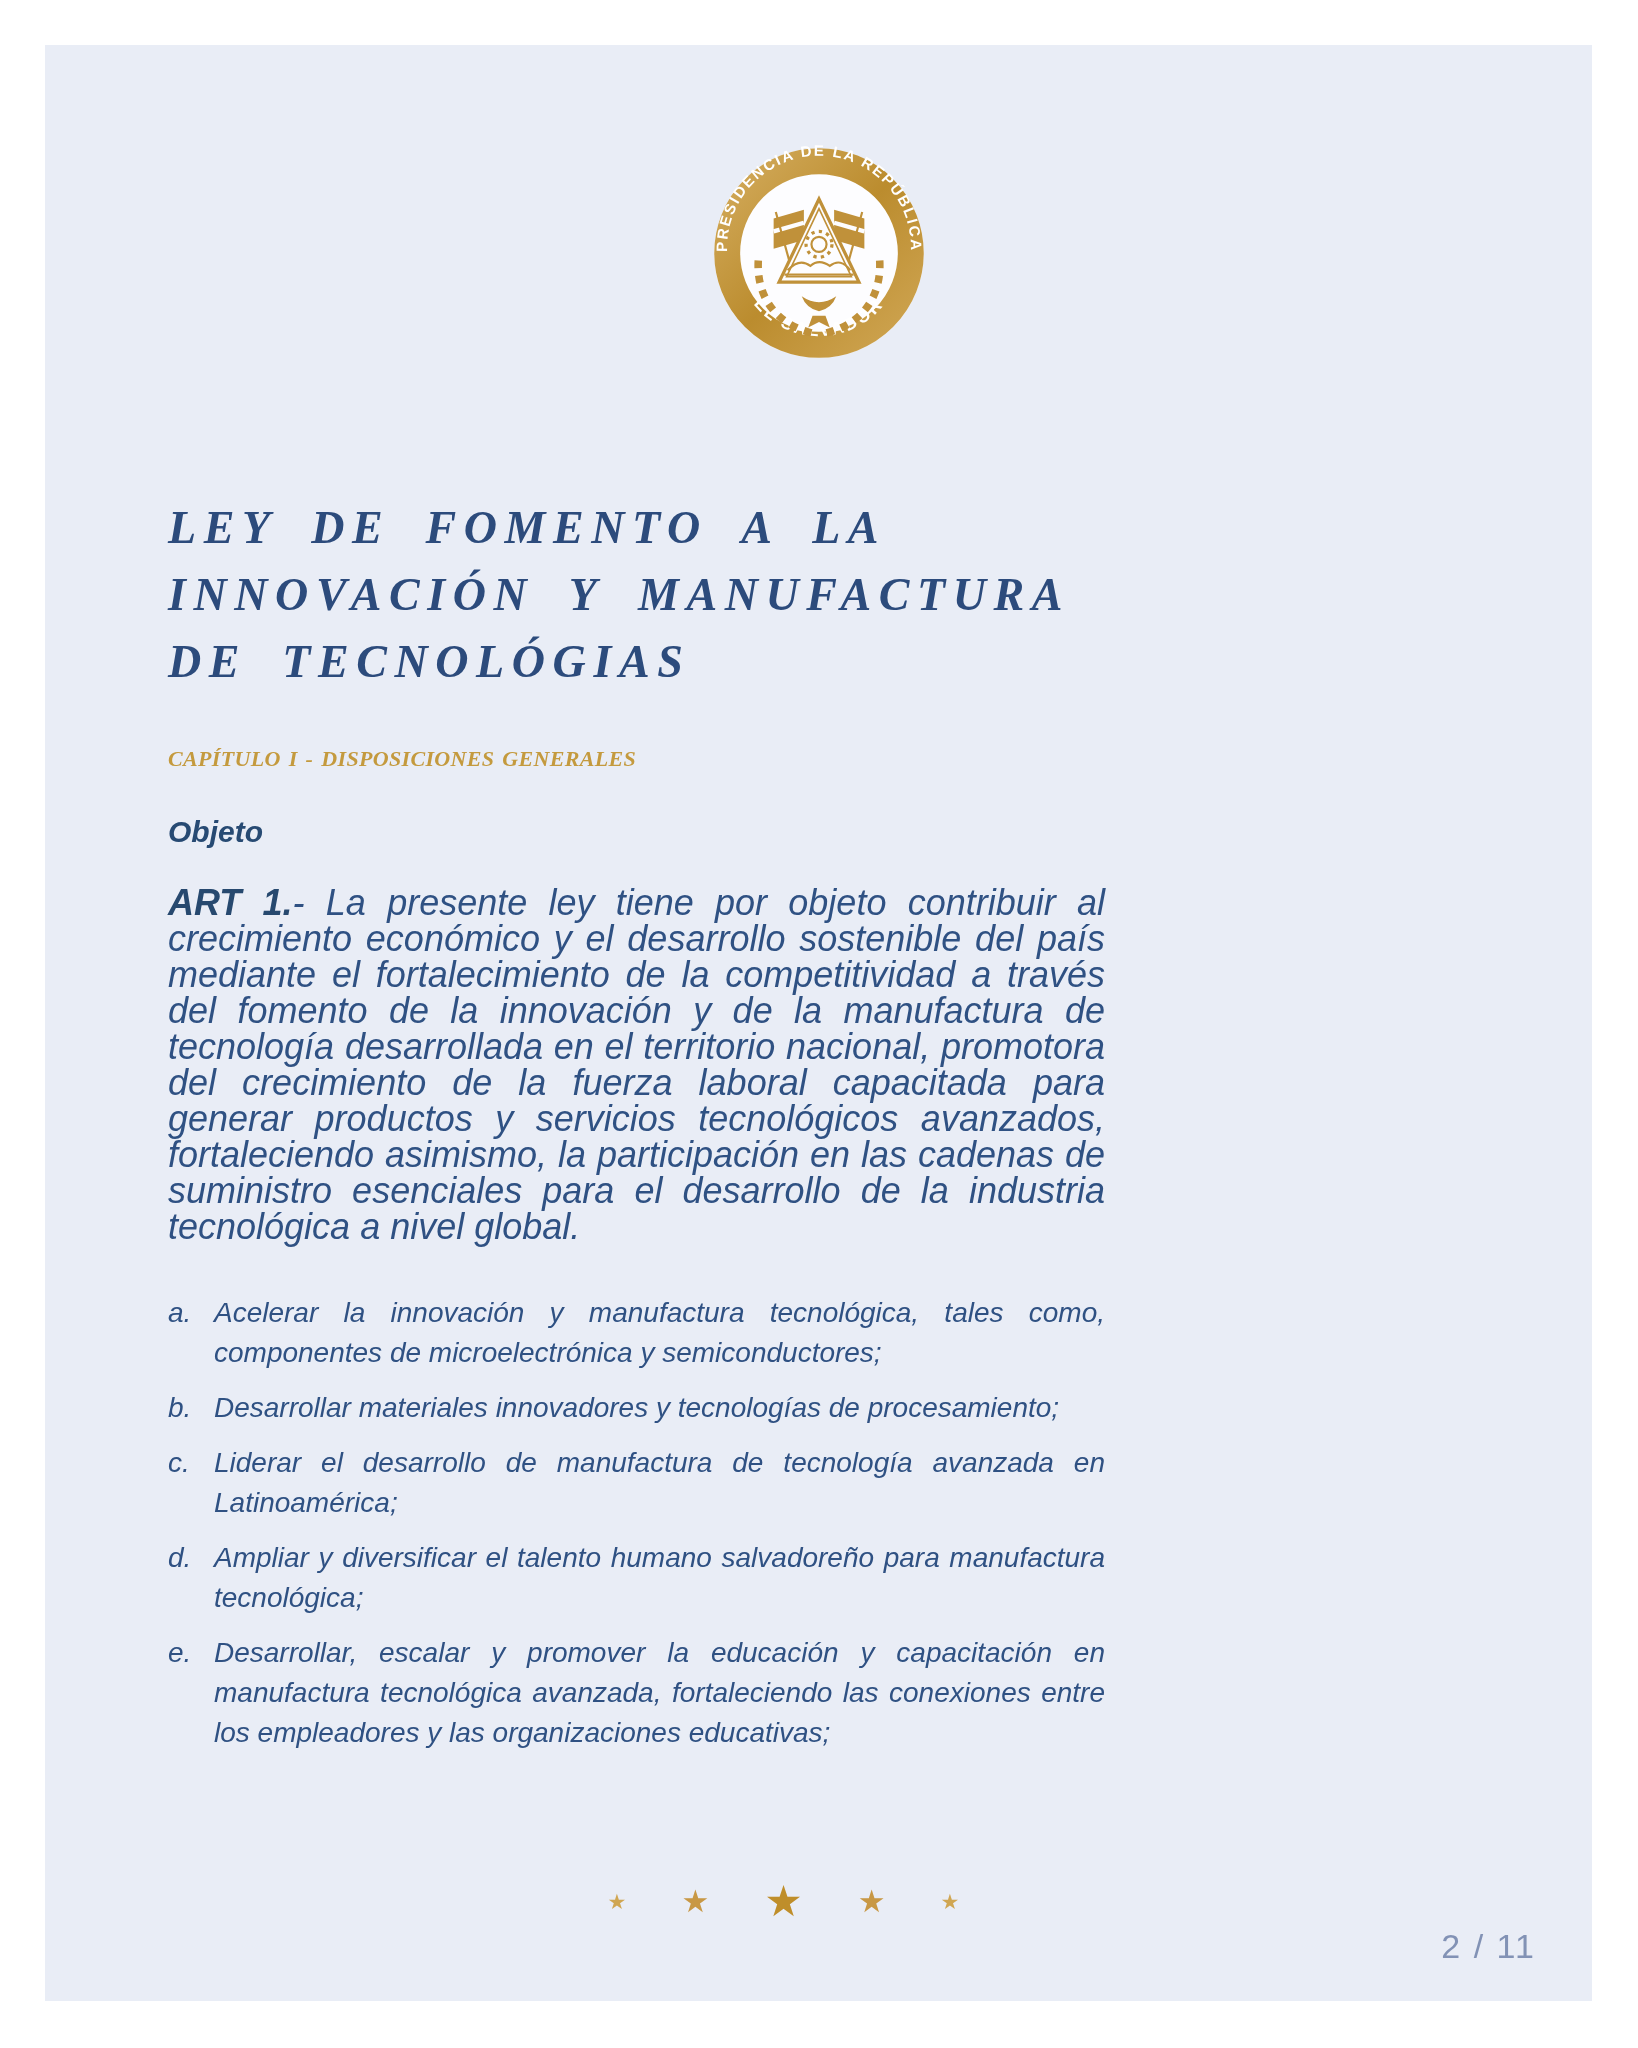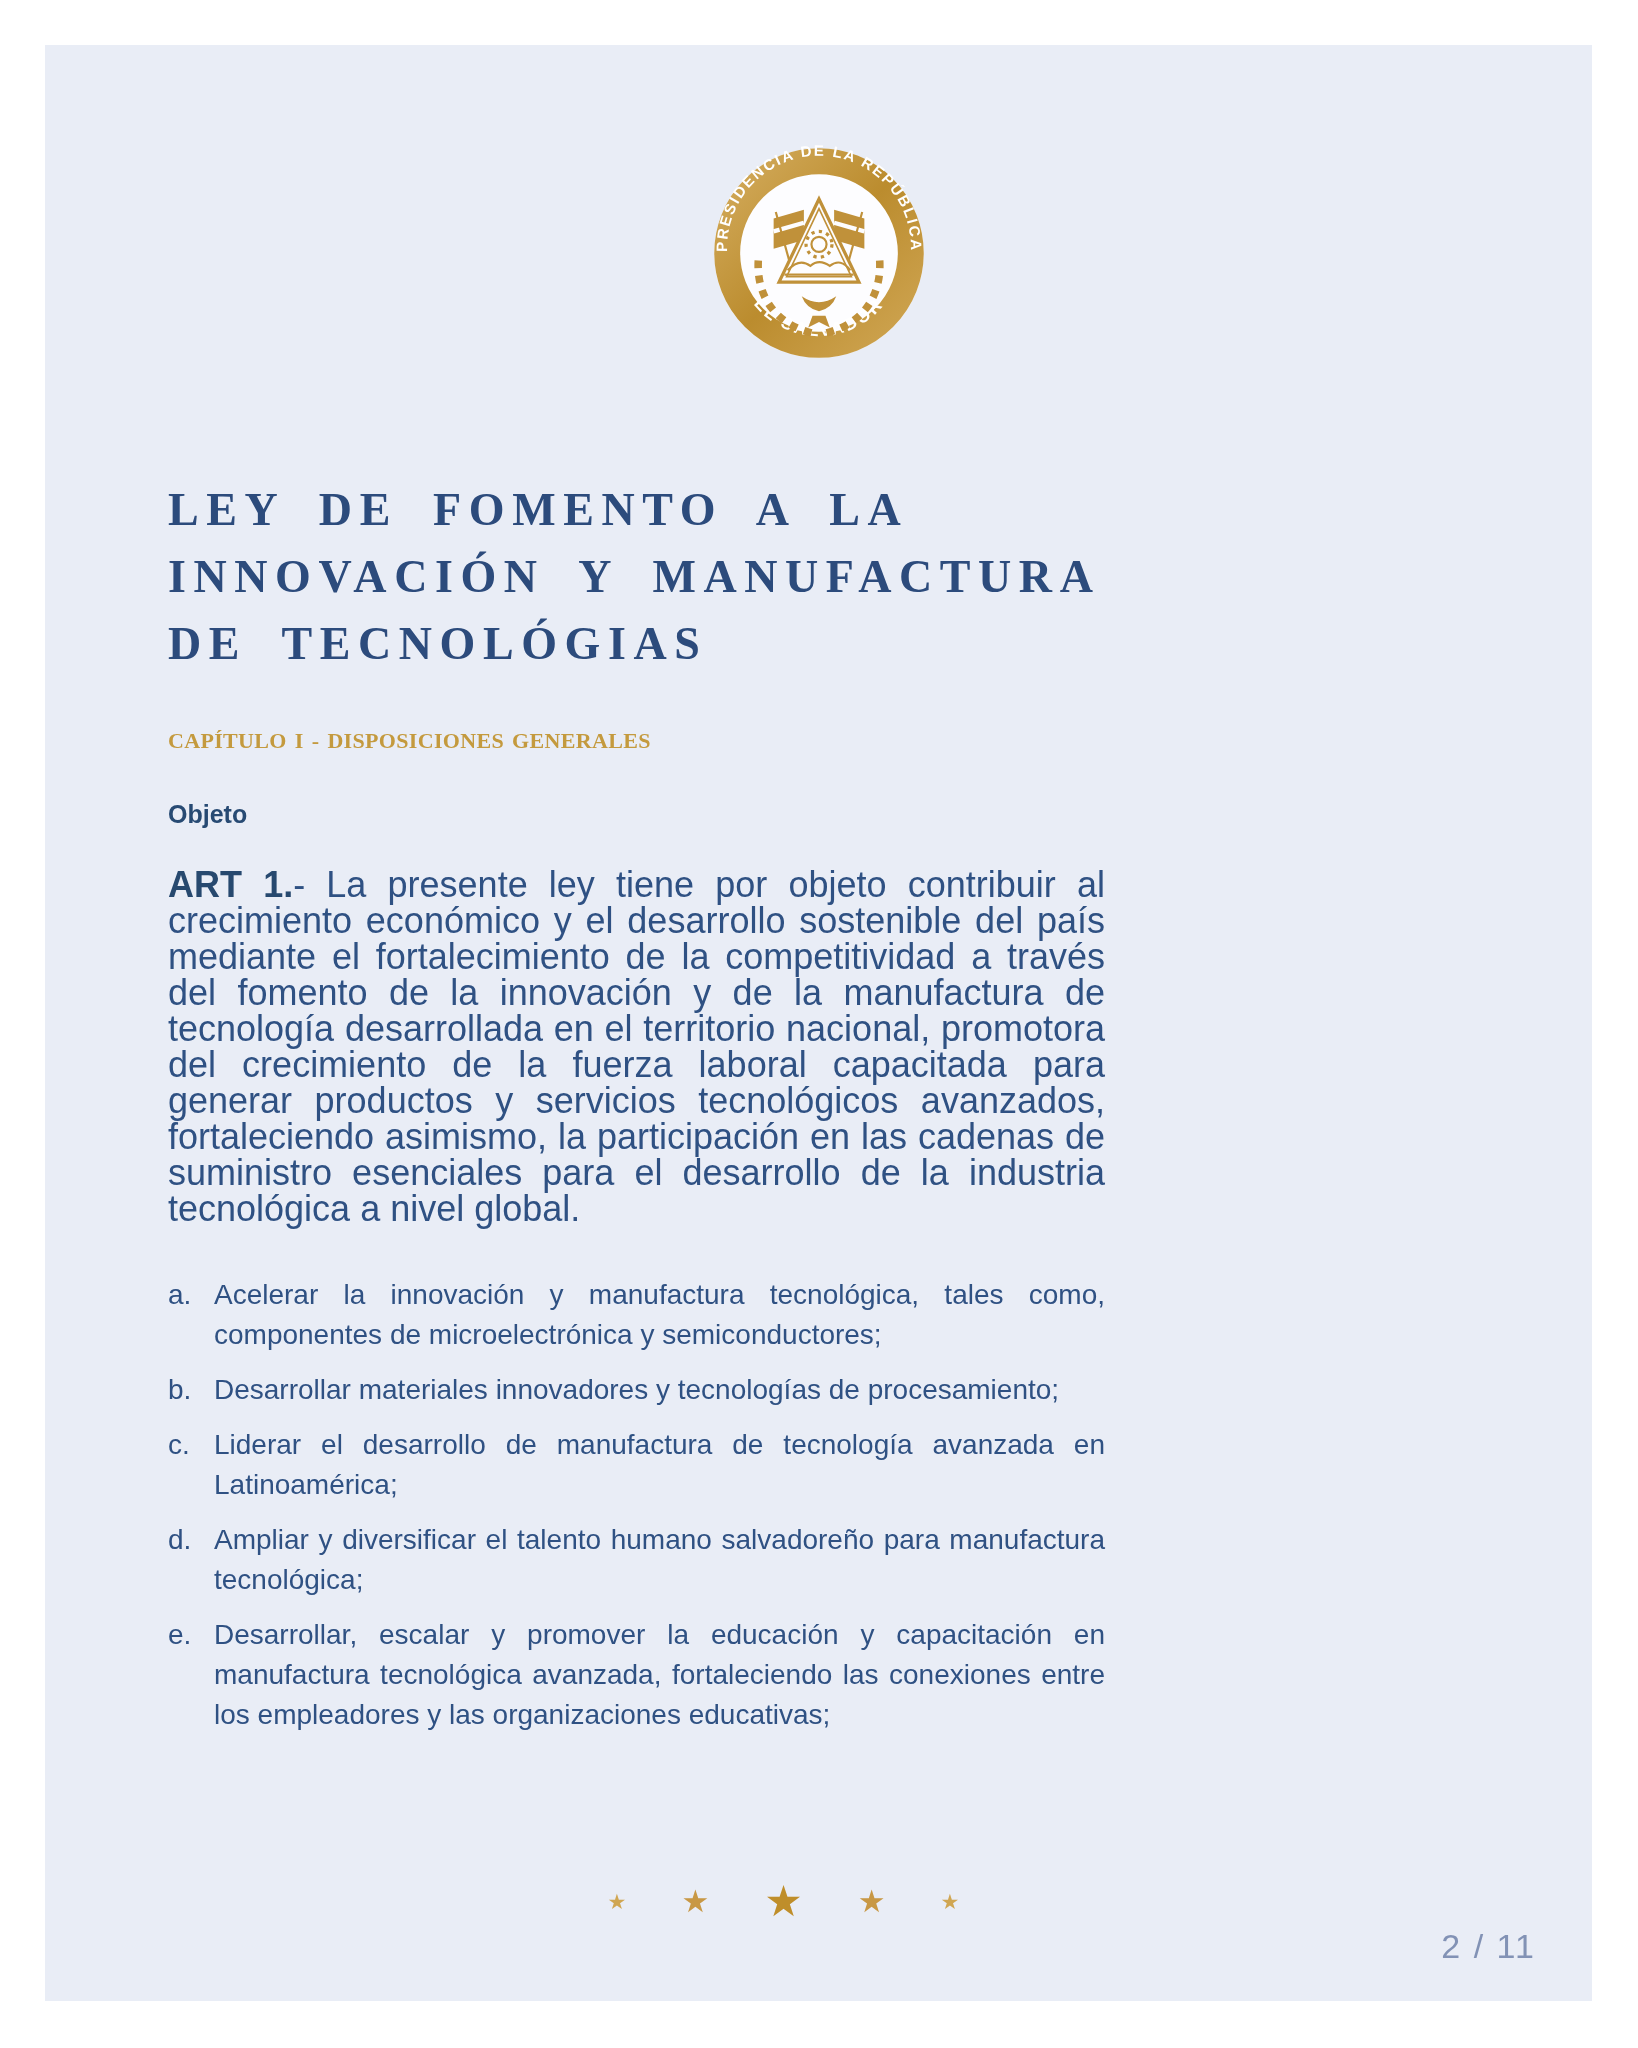--- a/index.html
+++ b/index.html
@@ -23,22 +23,23 @@
     position: absolute;
     top: 100px;
     left: 50%;
     transform: translateX(-50%);
     width: 216px;
     height: 216px;
   }
   .content {
     position: absolute;
     left: 123px;
-    top: 431px;
+    top: 449px;
     width: 937px;
+    font-style: italic;
   }
   .title {
     margin: 0;
     font-family: "Liberation Serif", serif;
     font-weight: bold;
     font-size: 46px;
     line-height: 67px;
     letter-spacing: 0.165em;
     word-spacing: 0.35em;
     color: #2c4b7c;
@@ -49,21 +50,21 @@
     font-family: "Liberation Serif", serif;
     font-weight: bold;
     font-size: 22px;
     line-height: 40px;
     letter-spacing: 0.015em;
     word-spacing: 0.1em;
     color: #c49a3e;
   }
   .subhead {
     margin: 36px 0 0 0;
-    font-size: 25px;
+    font-size: 30px;
     line-height: 34px;
     font-weight: bold;
     color: #274a73;
   }
   .body-par {
     margin: 36px 0 0 0;
     font-size: 36px;
     line-height: 36px;
     color: #2f5183;
     text-align: justify;

